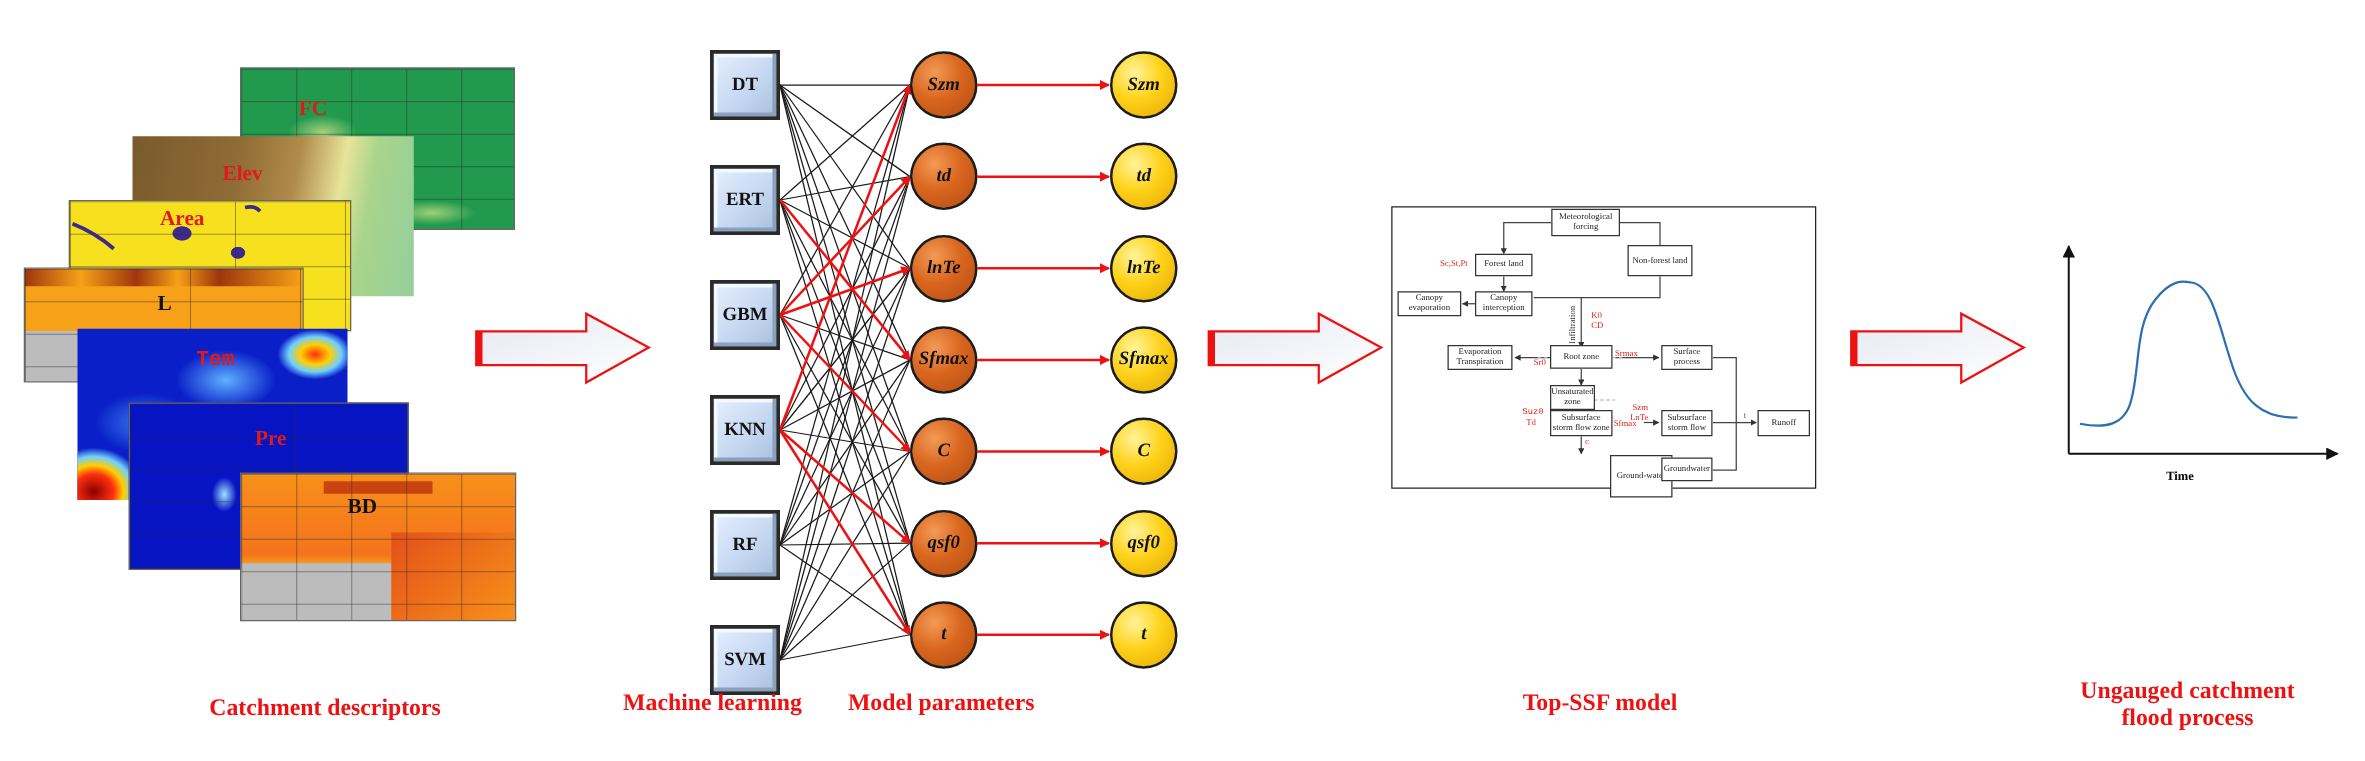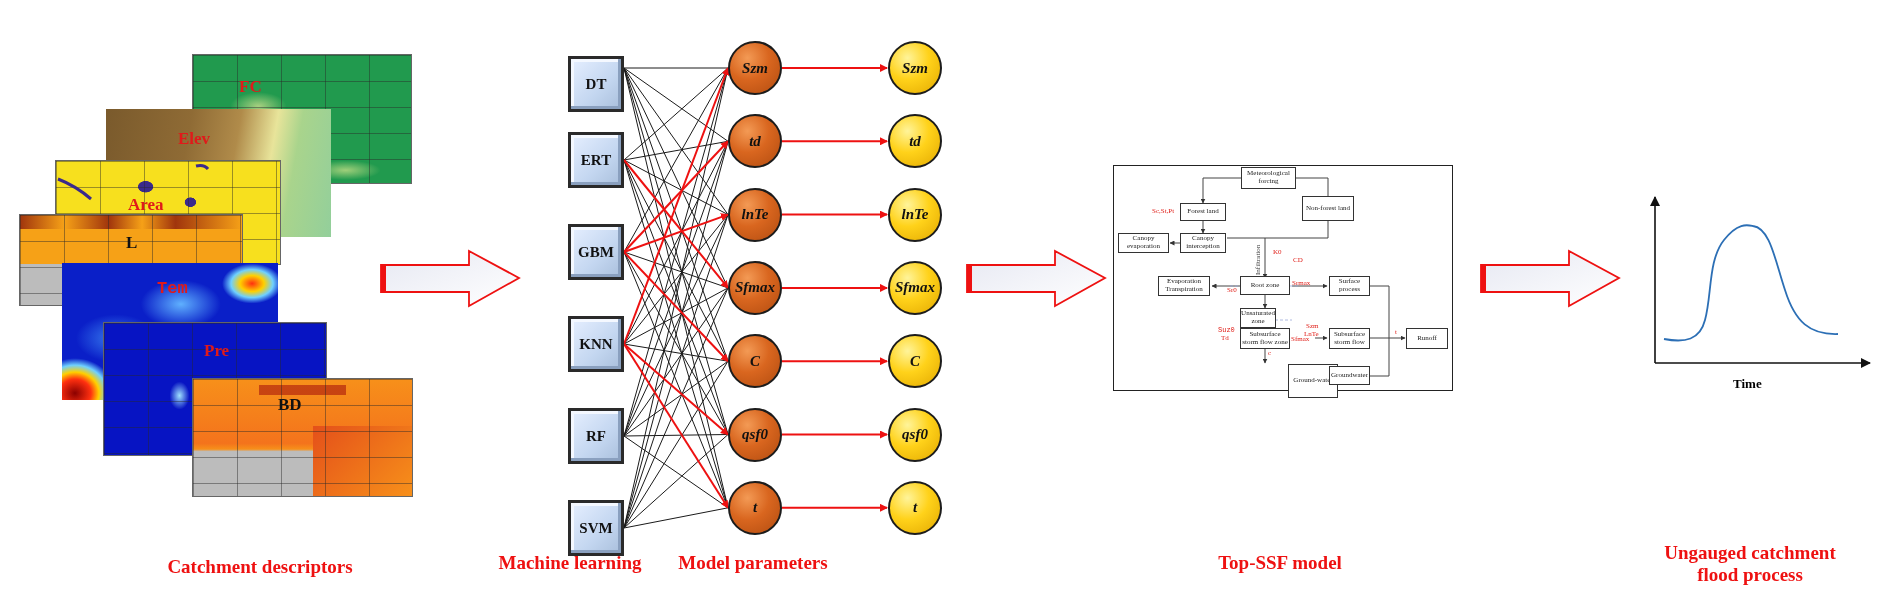--- a/index.html
+++ b/index.html
@@ -15,21 +15,21 @@
     border:3px solid #2a2a2a; box-shadow: inset -3px -3px 0 #8aa0bf, inset 3px 3px 0 #f4f8ff;
     display:flex; align-items:center; justify-content:center; font-weight:bold; font-size:15px; color:#111; box-sizing:border-box; }
   .param { position:absolute; width:54px; height:54px; border-radius:50%; border:2px solid #1c1c1c; box-sizing:border-box;
     display:flex; align-items:center; justify-content:center; font-style:italic; font-weight:bold; font-size:15px; color:#111; }
   .param.orange { background: radial-gradient(circle at 35% 30%, #f39a55 0%, #d9661f 45%, #b24c10 100%); }
   .param.yellow { background: radial-gradient(circle at 35% 30%, #fff49a 0%, #ffd21a 45%, #e2a800 100%); }
   svg { position:absolute; left:0; top:0; overflow:visible; }
   .ssf-box { position:absolute; border:1.3px solid #333; background:#fff; font-size:7px; color:#222; display:flex; align-items:center; justify-content:center; text-align:center; line-height:1.1; box-sizing:border-box; font-family:"Liberation Serif", serif; }
   .ssf-red { position:absolute; font-size:7px; color:#e0201a; text-align:center; line-height:1.1; font-family:"Liberation Serif", serif; }
   .ssf-frame { position:absolute; border:1.5px solid #222; background:#fff; box-sizing:border-box; }
-  .time-label { position:absolute; font-weight:bold; font-size:13px; font-family:"Liberation Serif", serif; }
+  .time-label { position:absolute; font-weight:bold; font-size:10px; font-family:"Liberation Serif", serif; }
 </style>
 </head>
 <body>
 
 <div>
 
   <div class="map" style="left:192px;top:54px;width:218px;height:128px;background:
        radial-gradient(ellipse 40px 20px at 30% 40%, #a8d080 0%, transparent 70%),
        radial-gradient(ellipse 60px 18px at 18% 65%, #cbe8a0 0%, transparent 70%),
        radial-gradient(ellipse 50px 14px at 70% 90%, #9fcf7a 0%, transparent 70%),
@@ -46,21 +46,21 @@
   <div class="map" style="left:55px;top:160px;width:224px;height:103px;background:
        radial-gradient(ellipse 8px 6px at 40% 25%, #3a2a8c 0%, #3a2a8c 90%, transparent 100%),
        radial-gradient(ellipse 6px 5px at 60% 40%, #3a2a8c 0%, #3a2a8c 90%, transparent 100%),
        radial-gradient(ellipse 5px 4px at 25% 60%, #3a2a8c 0%, #3a2a8c 90%, transparent 100%),
        #f7e01e;">
     <div class="grid"></div>
     <svg width="224" height="103">
       <path d="M2 18 Q20 25 35 38" stroke="#3a2a8c" stroke-width="3" fill="none"></path>
       <path d="M140 5 Q148 3 152 8" stroke="#3a2a8c" stroke-width="3" fill="none"></path>
     </svg>
-    <span class="map-label" style="left:72px;top:4px;color:#e01a1a;margin-top:30px;">Area</span>
+    <span class="map-label" style="left:72px;top:4px;color:#e01a1a;">Area</span>
   </div>
 
   <div class="map" style="left:19px;top:214px;width:222px;height:90px;background:
        linear-gradient(to bottom, #f6a117 0%, #f6a117 55%, #bcbcbc 55%, #bcbcbc 100%);">
     <div style="position:absolute;left:0;top:0;width:100%;height:14px;background:linear-gradient(90deg,#8b1a0a 0%, #f6a117 20%, #8b1a0a 40%, #f6a117 55%, #8b1a0a 70%, #f6a117 100%);opacity:0.8;"></div>
     <div class="grid"></div>
     <span class="map-label" style="left:106px;top:18px;color:#111;">L</span>
   </div>
 
   <div class="map" style="left:62px;top:263px;width:216px;height:137px;border:none;background:
@@ -160,21 +160,21 @@
     <line x1="624" y1="344" x2="728" y2="68" stroke="#ee1111" stroke-width="2" marker-end="url(#arrowRed)"></line>
     <line x1="624" y1="252" x2="728" y2="141.3" stroke="#ee1111" stroke-width="2" marker-end="url(#arrowRed)"></line>
     <line x1="624" y1="252" x2="728" y2="214.6" stroke="#ee1111" stroke-width="2" marker-end="url(#arrowRed)"></line>
     <line x1="624" y1="160" x2="728" y2="287.9" stroke="#ee1111" stroke-width="2" marker-end="url(#arrowRed)"></line>
     <line x1="624" y1="252" x2="728" y2="361.2" stroke="#ee1111" stroke-width="2" marker-end="url(#arrowRed)"></line>
     <line x1="624" y1="344" x2="728" y2="434.5" stroke="#ee1111" stroke-width="2" marker-end="url(#arrowRed)"></line>
     <line x1="624" y1="344" x2="728" y2="507.79999999999995" stroke="#ee1111" stroke-width="2" marker-end="url(#arrowRed)"></line>
   </svg>
 
 <div id="ml-col">
-    <div class="ml-box" style="left: 568px; top: 56px;">DT</div>
+    <div class="ml-box" style="left: 568px; top: 40px;">DT</div>
     <div class="ml-box" style="left: 568px; top: 132px;">ERT</div>
     <div class="ml-box" style="left: 568px; top: 224px;">GBM</div>
     <div class="ml-box" style="left: 568px; top: 316px;">KNN</div>
     <div class="ml-box" style="left: 568px; top: 408px;">RF</div>
     <div class="ml-box" style="left: 568px; top: 500px;">SVM</div>
   </div>
 
 <div id="param-col">
     <div class="param orange" style="left: 728px; top: 41px;">Szm</div>
     <div class="param yellow" style="left: 888px; top: 41px;">Szm</div>
@@ -231,21 +231,21 @@
 <div class="ssf-box" style="left:1329px;top:276px;width:41px;height:20px;">Surface process</div>
 <div class="ssf-box" style="left:1240px;top:308px;width:36px;height:20px;">Unsaturated zone</div>
 <div class="ssf-box" style="left:1240px;top:328px;width:50px;height:21px;">Subsurface storm flow zone</div>
 <div class="ssf-box" style="left:1329px;top:328px;width:41px;height:21px;">Subsurface storm flow</div>
 <div class="ssf-box" style="left:1240px;top:364px;width:50px;height:34px;margin-left:48px;">Ground-water</div>
 <div class="ssf-box" style="left:1329px;top:366px;width:41px;height:19px;">Groundwater</div>
 <div class="ssf-box" style="left:1406px;top:328px;width:42px;height:21px;">Runoff</div>
 
 <div class="ssf-red" style="left:1152px;top:208px;">Sc,St,Pt</div>
 <div class="ssf-red" style="left:1273px;top:249px;">K0</div>
-<div class="ssf-red" style="left:1273px;top:257px;margin-left:20px;">CD</div>
+<div class="ssf-red" style="left:1273px;top:257px;">CD</div>
 <div class="ssf-red" style="left:1227px;top:287px;">Sr0</div>
 <div class="ssf-red" style="left:1292px;top:280px;">Srmax</div>
 <div class="ssf-red" style="left:1218px;top:327px;font-family:Liberation Mono, monospace;">Suz0</div>
 <div class="ssf-red" style="left:1221px;top:335px;">Td</div>
 <div class="ssf-red" style="left:1306px;top:323px;">Szm</div>
 <div class="ssf-red" style="left:1304px;top:331px;">LnTe</div>
 <div class="ssf-red" style="left:1291px;top:336px;">Sfmax</div>
 <div class="ssf-red" style="left:1268px;top:350px;">c</div>
 <div class="ssf-red" style="left:1395px;top:329px;">t</div>
 <div class="ssf-red" style="left:1244px;top:256px;color:#333;transform:rotate(-90deg);">Infiltration</div>

